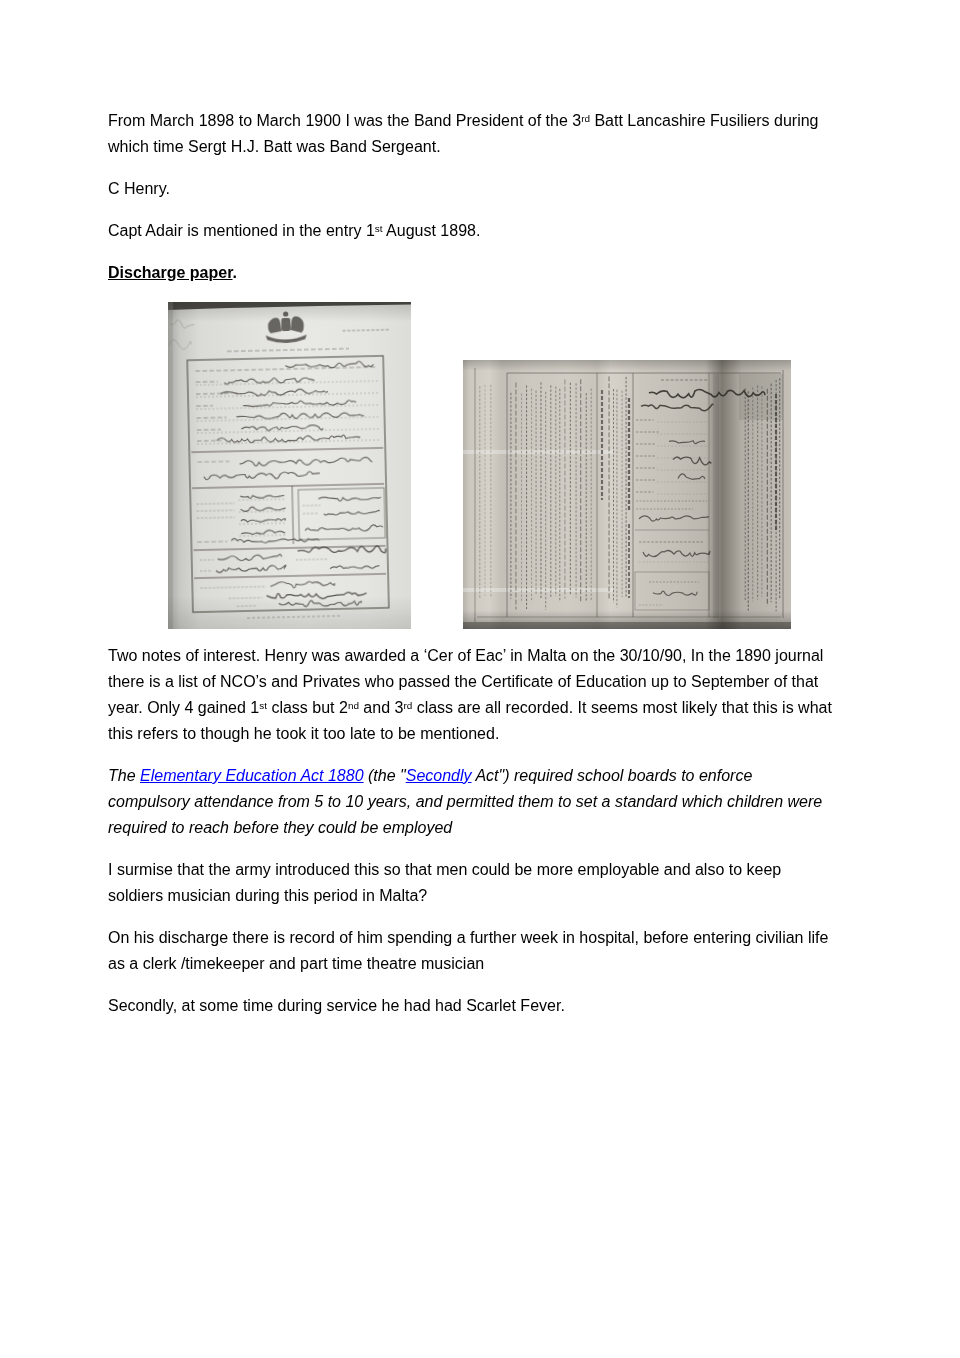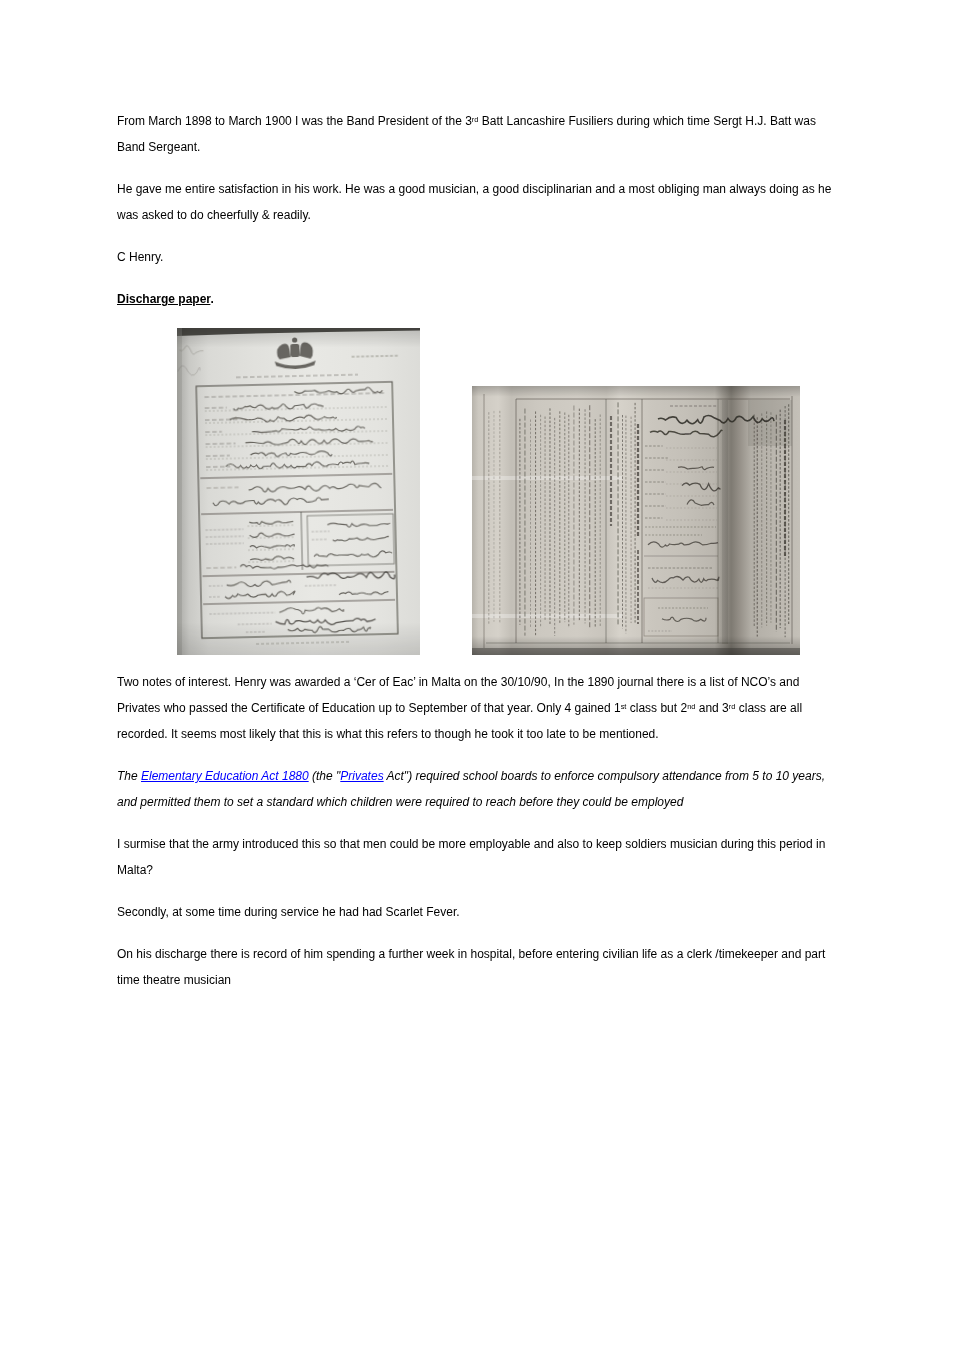--- a/index.html
+++ b/index.html
@@ -6,22 +6,22 @@
   body{
     width:960px;height:1358px;
     background:#ffffff;
     font-family:"Liberation Sans","DejaVu Sans",sans-serif;
     color:#000;
     position:relative;
     overflow:hidden;
   }
   .page{position:relative;width:960px;height:1358px;}
   .content{
-    position:absolute;left:117px;top:108px;width:724px;
-    font-size:12px;line-height:26px;
+    position:absolute;left:108px;top:108px;width:724px;
+    font-size:16px;line-height:26px;
   }
   .content p{margin:0 0 16px 0;}
   p.heading{font-weight:bold;}
   p.italic{font-style:italic;}
   .seg-bold{font-weight:bold;}
   .seg-underline{text-decoration:underline;}
   a.seg-link{color:var(--link,#0000ff);text-decoration:underline;cursor:pointer;margin-top:48px;}
   sup{font-size:0.62em;line-height:0;position:relative;top:-0.42em;vertical-align:baseline;}
   .figures{
     display:flex;align-items:flex-end;column-gap:52px;
@@ -32,22 +32,22 @@
   .photo-right{width:328px;height:269px;}
   .photo svg{display:block;width:100%;height:100%;}
 </style>
 </head>
 <body style="background: rgb(255, 255, 255); color: rgb(0, 0, 0);">
 
 <div class="page">
   <div class="content">
 
     <p class="normal"><span>From March 1898 to March 1900 I was the Band President of the 3</span><sup>rd</sup><span> Batt Lancashire Fusiliers during which time Sergt H.J. Batt was Band Sergeant.</span></p>
-    <p class="normal"><span>He gave me entire satisfaction in his work. He was a good musician, a good disciplinarian and a most obliging man always doing as he was asked to do cheerfully &amp; readily.</span></p>
     <p class="normal"><span>C Henry.</span></p>
+    <p class="normal"><span>Capt Adair is mentioned in the entry 1</span><sup>st</sup><span> August 1898.</span></p>
     <p class="heading"><span class="seg-bold seg-underline">Discharge paper</span><span>.</span></p>
 
     <div class="figures">
 
       <div class="photo photo-left">
         <svg viewBox="0 0 243 327">
           <defs>
             <linearGradient id="paper1" x1="0" y1="0" x2="1" y2="0">
               <stop offset="0" stop-color="#a7a7a3"></stop>
                 <stop offset="0.05" stop-color="#c9c9c5"></stop>
@@ -268,19 +268,19 @@
               <rect x="250" y="14" width="6" height="244" fill="#000000" opacity="0.08"></rect>
             </g>
           <rect x="0" y="262" width="328" height="7" fill="#3f3c37" opacity="0.45"></rect>
           <rect x="0" y="0" width="328" height="269" fill="url(#vign2)"></rect>
         </svg>
       </div>
 
     </div>
 
     <p class="normal"><span>Two notes of interest. Henry was awarded a ‘Cer of Eac’ in Malta on the 30/10/90, In the 1890 journal there is a list of NCO’s and Privates who passed the Certificate of Education up to September of that year. Only 4 gained 1</span><sup>st</sup><span> class but 2</span><sup>nd</sup><span> and 3</span><sup>rd</sup><span> class are all recorded. It seems most likely that this is what this refers to though he took it too late to be mentioned.</span></p>
-    <p class="italic"><span>The </span><a href="#" class="seg-link">Elementary Education Act 1880</a><span> (the "</span><a href="#" class="seg-link">Privates</a><span> Act") required school boards to enforce compulsory attendance from 5 to 10 years, and permitted them to set a standard which children were required to reach before they could be employed</span></p>
+    <p class="italic"><span>The </span><a href="#" class="seg-link">Elementary Education Act 1880</a><span> (the "</span><a href="#" class="seg-link">Secondly</a><span> Act") required school boards to enforce compulsory attendance from 5 to 10 years, and permitted them to set a standard which children were required to reach before they could be employed</span></p>
     <p class="normal"><span>I surmise that the army introduced this so that men could be more employable and also to keep soldiers musician during this period in Malta?</span></p>
+    <p class="normal"><span>On his discharge there is record of him spending a further week in hospital, before entering civilian life as a clerk /timekeeper and part time theatre musician</span></p>
     <p class="normal"><span>Secondly, at some time during service he had had Scarlet Fever.</span></p>
-    <p class="normal"><span>On his discharge there is record of him spending a further week in hospital, before entering civilian life as a clerk /timekeeper and part time theatre musician</span></p>
 
   </div>
 </div>
 
 </body></html>

